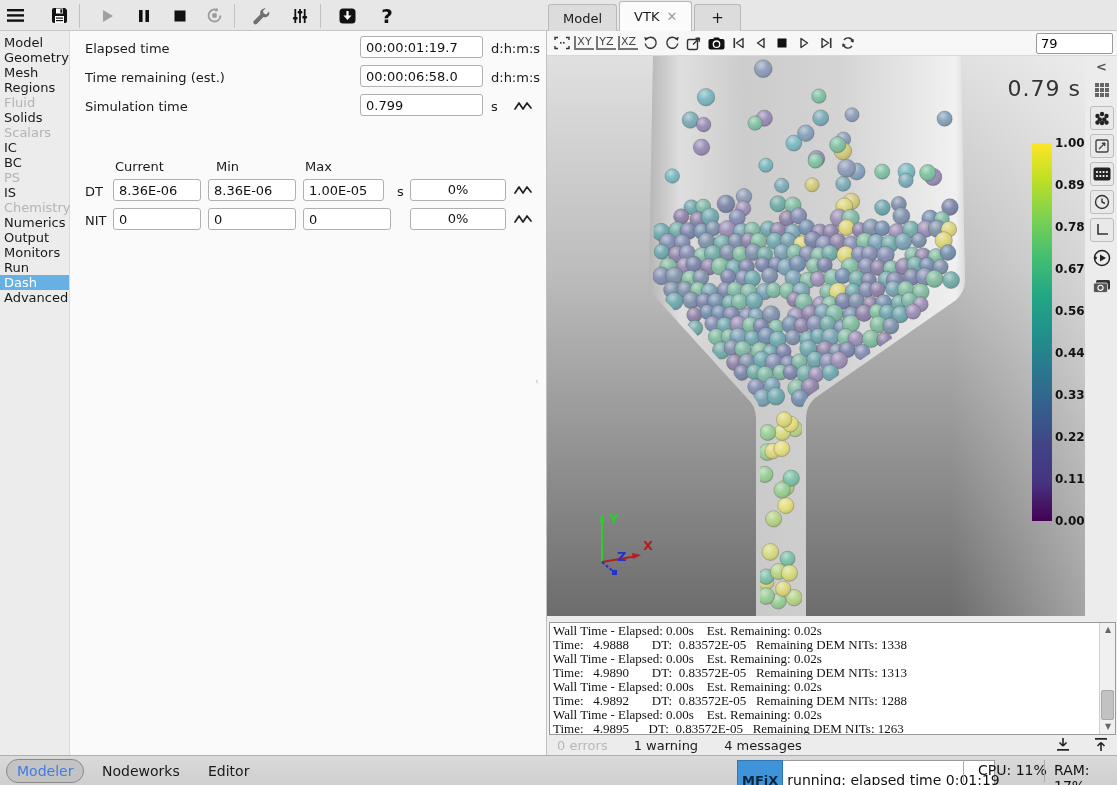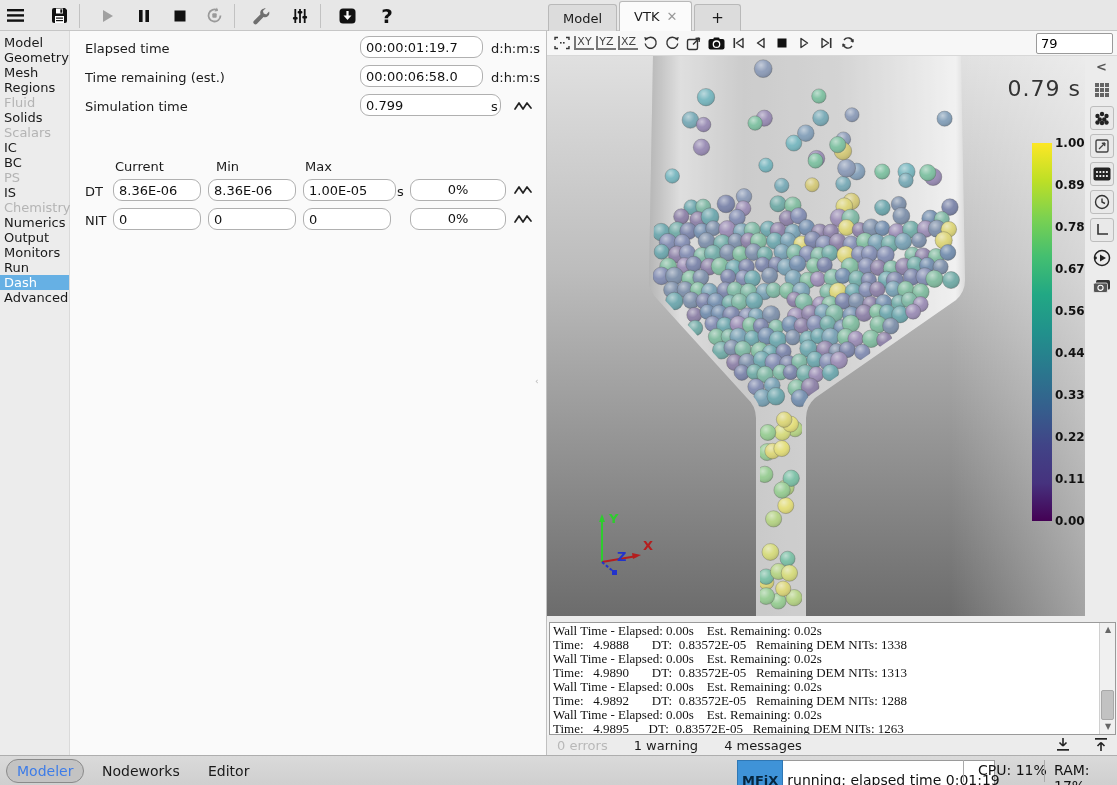--- a/index.html
+++ b/index.html
@@ -27,21 +27,21 @@
   
   .sidebar { position:absolute; left:0; top:31px; width:70px; height:724px;
     background:#ececec; border-right:1px solid #dadada; padding-top:4px; }
   .nav-item { height:15px; line-height:15px; padding-left:4px; font-size:13px; white-space:nowrap; }
   .nav-item.disabled { color:#b4b4b4; }
   .nav-item.selected { background:#66b0e4; color:#ffffff; }
 
   
   .formpane { position:absolute; left:70px; top:31px; width:476px; height:724px; background:#fafafa; }
   .flabel { position:absolute; font-size:13px; color:#1a1a1a; }
-  .finput { position:absolute; height:22px; border:1px solid #b0b0b0; border-radius:9px;
+  .finput { position:absolute; height:22px; border:1px solid #b0b0b0; border-radius:3px;
     background:#fff; font-family:inherit; font-size:13px; padding:0 5px; color:#111; }
   .funit { position:absolute; font-size:13px; color:#1a1a1a; }
   .prog { text-align:center; }
   .sq-icon { position:absolute; width:20px; height:14px; }
   .collapse-handle { position:absolute; left:2px; top:330px; width:8px; height:40px;
     color:#b5b5b5; font-size:9px; display:flex; align-items:center; }
 
   
   .rightpane { position:absolute; left:546px; top:31px; width:571px; height:724px; background:#f2f2f2; border-left:1px solid #c0c0c0; }
   .vtkbar { position:absolute; left:0; top:0; width:571px; height:25px; background:#f7f7f7;
@@ -222,34 +222,34 @@
   <div class="formpane">
     <div class="flabel" style="left:15px; top:10px;">Elapsed time</div>
     <input class="finput" style="left: 290px; top: 5px; width: 123px;" value="00:00:01:19.7">
     <div class="funit" style="left:421px; top:10px;">d:h:m:s</div>
 
     <div class="flabel" style="left:15px; top:39px;">Time remaining (est.)</div>
     <input class="finput" style="left: 290px; top: 34px; width: 123px;" value="00:00:06:58.0">
     <div class="funit" style="left:421px; top:39px;">d:h:m:s</div>
 
     <div class="flabel" style="left:15px; top:68px;">Simulation time</div>
-    <input class="finput" style="left: 290px; top: 63px; width: 141px;" value="0.799">
+    <input class="finput" style="left: 290px; top: 63px; width: 123px;" value="0.799">
     <div class="funit" style="left:421px; top:68px;">s</div>
     <svg class="sq-icon" style="left:443px; top:68px;" viewBox="0 0 20 14">
       <path d="M2,10 L6,4 L10,10 L14,4 L18,9" fill="none" stroke="#222" stroke-width="1.7" stroke-linecap="round" stroke-linejoin="round"></path>
       </svg>
 
     <div class="flabel" style="left:45px; top:128px;">Current</div>
     <div class="flabel" style="left:140px; top:128px;margin-left:6px;">Min</div>
     <div class="flabel" style="left:235px; top:128px;">Max</div>
 
     <div class="flabel" style="left:15px; top:153px;">DT</div>
     <input class="finput" style="left: 43px; top: 148px; width: 88px;" value="8.36E-06">
     <input class="finput" style="left: 138px; top: 148px; width: 88px;" value="8.36E-06">
-    <input class="finput" style="left: 233px; top: 148px; width: 93px;" value="1.00E-05">
+    <input class="finput" style="left: 233px; top: 148px; width: 81px;" value="1.00E-05">
     <div class="funit" style="left:327px; top:153px;">s</div>
     <div class="finput prog" style="left:340px; top:148px; width:96px; line-height:20px;">0%</div>
     <svg class="sq-icon" style="left:443px; top:152px;" viewBox="0 0 20 14">
       <path d="M2,10 L6,4 L10,10 L14,4 L18,9" fill="none" stroke="#222" stroke-width="1.7" stroke-linecap="round" stroke-linejoin="round"></path>
       </svg>
 
     <div class="flabel" style="left:15px; top:182px;">NIT</div>
     <input class="finput" style="left: 43px; top: 177px; width: 88px;" value="0">
     <input class="finput" style="left: 138px; top: 177px; width: 88px;" value="0">
     <input class="finput" style="left: 233px; top: 177px; width: 88px;" value="0">

